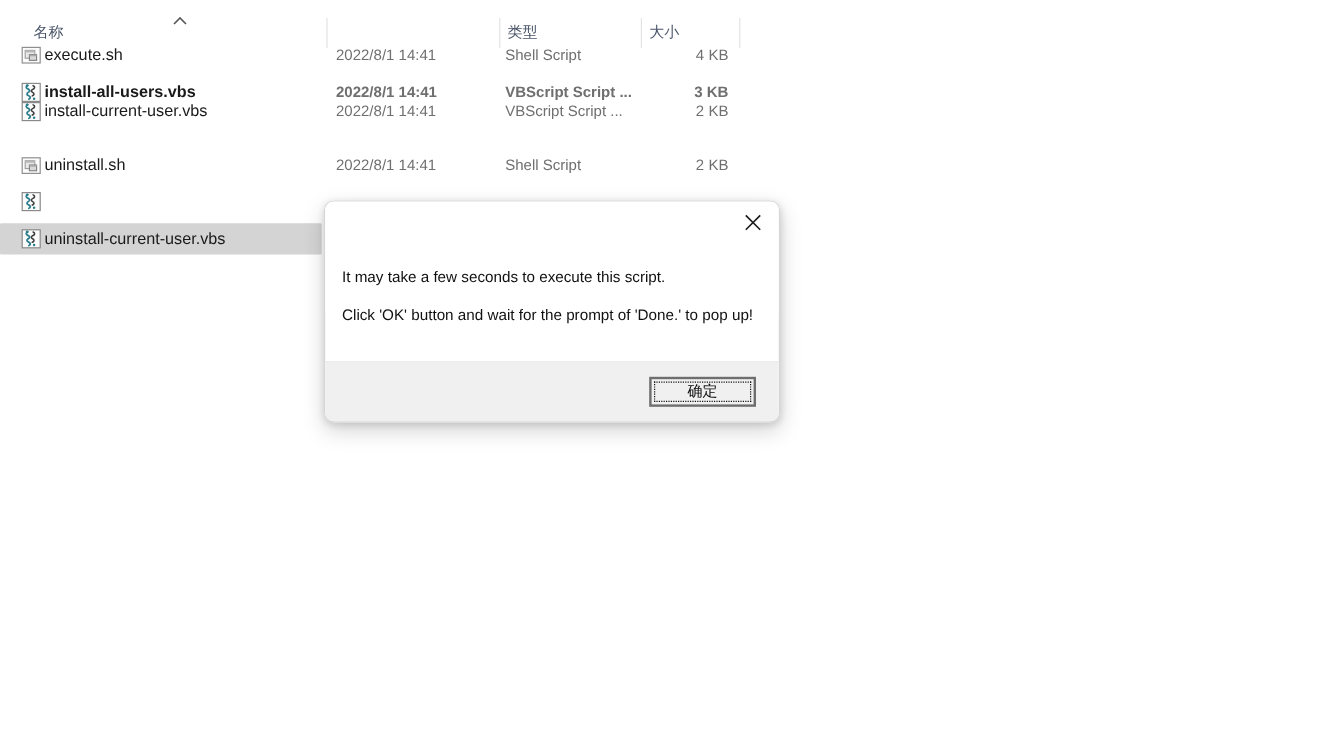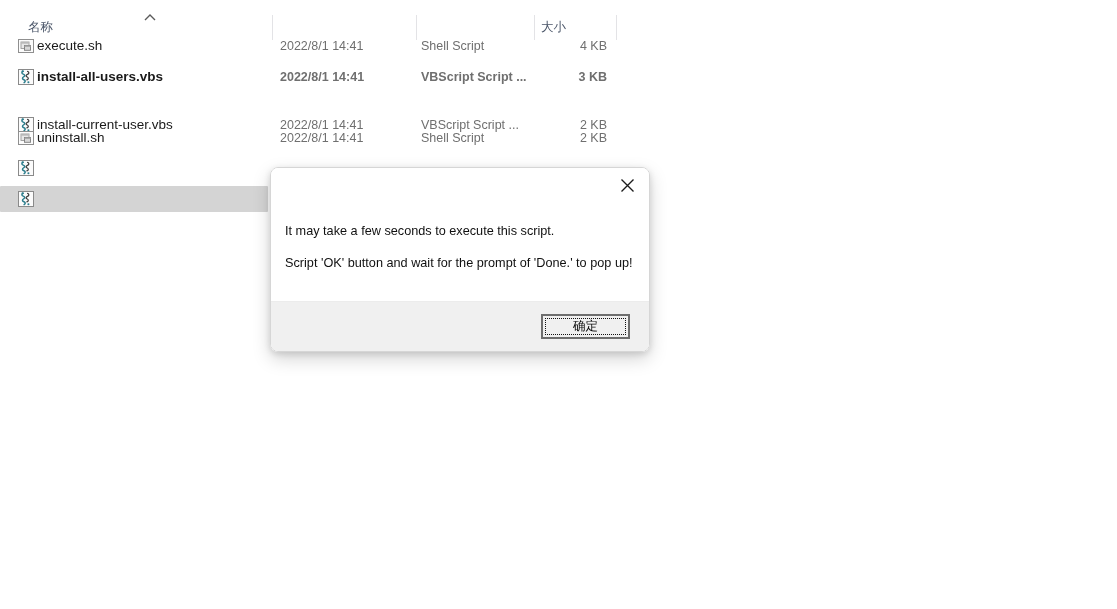--- a/index.html
+++ b/index.html
@@ -242,20 +242,23 @@
 
     <div id="sort-arrow">
       <svg width="14" height="9" viewBox="0 0 14 9">
         <path d="M2 7 L7 2 L12 7" fill="none" stroke="#5a5a5a" stroke-width="1.4"></path>
       </svg>
     </div>
 
     <div class="col-head name">
       <span>名称</span>
     </div>
+    <div class="col-head type">
+      <span>类型</span>
+    </div>
     <div class="col-head size">
       <span>大小</span>
     </div>
 
     <div class="col-sep s1"></div>
     <div class="col-sep s2"></div>
     <div class="col-sep s3"></div>
     <div class="col-sep s4"></div>
   </div>
 
@@ -282,21 +285,21 @@
             <path d="M10.6 3.4 C12.4 4.1 12.1 5.7 10.5 6.3 C8.9 6.9 8.6 8.3 10.2 9.0 C11.8 9.7 11.6 11.3 9.9 11.9" fill="none" stroke="#3e3e3e" stroke-width="1.3" stroke-linecap="round"></path>
             <circle cx="5.6" cy="3.2" r="1.05" fill="#2b7d8c"></circle>
             <circle cx="11.4" cy="14.2" r="1.05" fill="#2b7d8c"></circle>
           </svg></span>
         <span class="file-name">install-all-users.vbs</span>
         <span class="cell-date">2022/8/1 14:41</span>
         <span class="cell-type">VBScript Script ...</span>
         <span class="cell-size">3 KB</span>
       </div>
       <div class="file-row" style="top: 94.2px;"></div>
-      <div class="row-cells" style="position: absolute; top: 112px;">
+      <div class="row-cells" style="position: absolute; top: 80px;">
         <span class="file-icon"><svg width="18" height="18" viewBox="0 0 18 18">
             <rect x="1.5" y="1.5" width="15" height="15" fill="#fbfbfb" stroke="#8a8a8a" stroke-width="1"></rect>
             <path d="M6.2 3.2 C4.3 3.9 4.6 5.6 6.2 6.1 C7.9 6.7 8.3 8.2 6.6 8.9 C5.0 9.6 5.2 11.2 6.9 11.8 C8.5 12.4 8.7 13.8 7.1 14.6" fill="none" stroke="#2b7d8c" stroke-width="1.5" stroke-linecap="round"></path>
             <path d="M10.6 3.4 C12.4 4.1 12.1 5.7 10.5 6.3 C8.9 6.9 8.6 8.3 10.2 9.0 C11.8 9.7 11.6 11.3 9.9 11.9" fill="none" stroke="#3e3e3e" stroke-width="1.3" stroke-linecap="round"></path>
             <circle cx="5.6" cy="3.2" r="1.05" fill="#2b7d8c"></circle>
             <circle cx="11.4" cy="14.2" r="1.05" fill="#2b7d8c"></circle>
           </svg></span>
         <span class="file-name">install-current-user.vbs</span>
         <span class="cell-date">2022/8/1 14:41</span>
         <span class="cell-type">VBScript Script ...</span>
@@ -328,38 +331,39 @@
       </div>
       <div class="file-row selected" style="top: 186px;"></div>
       <div class="row-cells" style="position: absolute; top: 186px;">
         <span class="file-icon"><svg width="18" height="18" viewBox="0 0 18 18">
             <rect x="1.5" y="1.5" width="15" height="15" fill="#fbfbfb" stroke="#8a8a8a" stroke-width="1"></rect>
             <path d="M6.2 3.2 C4.3 3.9 4.6 5.6 6.2 6.1 C7.9 6.7 8.3 8.2 6.6 8.9 C5.0 9.6 5.2 11.2 6.9 11.8 C8.5 12.4 8.7 13.8 7.1 14.6" fill="none" stroke="#2b7d8c" stroke-width="1.5" stroke-linecap="round"></path>
             <path d="M10.6 3.4 C12.4 4.1 12.1 5.7 10.5 6.3 C8.9 6.9 8.6 8.3 10.2 9.0 C11.8 9.7 11.6 11.3 9.9 11.9" fill="none" stroke="#3e3e3e" stroke-width="1.3" stroke-linecap="round"></path>
             <circle cx="5.6" cy="3.2" r="1.05" fill="#2b7d8c"></circle>
             <circle cx="11.4" cy="14.2" r="1.05" fill="#2b7d8c"></circle>
           </svg></span>
+        <span class="file-name">uninstall-current-user.vbs</span>
       </div>
     </div>
 
 </div>
 
 <div id="dialog-shadow"></div>
 <div id="dialog">
 
   <div id="dialog-body">
 
     <div id="close-btn">
       <svg width="15" height="15" viewBox="0 0 15 15">
         <path d="M1.5 1.5 L13.5 13.5 M13.5 1.5 L1.5 13.5" stroke="#1c1c1c" stroke-width="1.35" fill="none"></path>
       </svg>
     </div>
 
     <div class="dlg-line" id="dlg-line1">It may take a few seconds to execute this script.</div>
-    <div class="dlg-line" id="dlg-line2">Script 'OK' button and wait for the prompt of 'Done.' to pop up!</div>
+    <div class="dlg-line" id="dlg-line2">Click 'OK' button and wait for the prompt of 'Done.' to pop up!</div>
   </div>
 
   <div id="dialog-footer">
     <div id="ok-button">
       <div id="ok-inner">确定</div>
     </div>
   </div>
 </div>
 
 </body></html>

